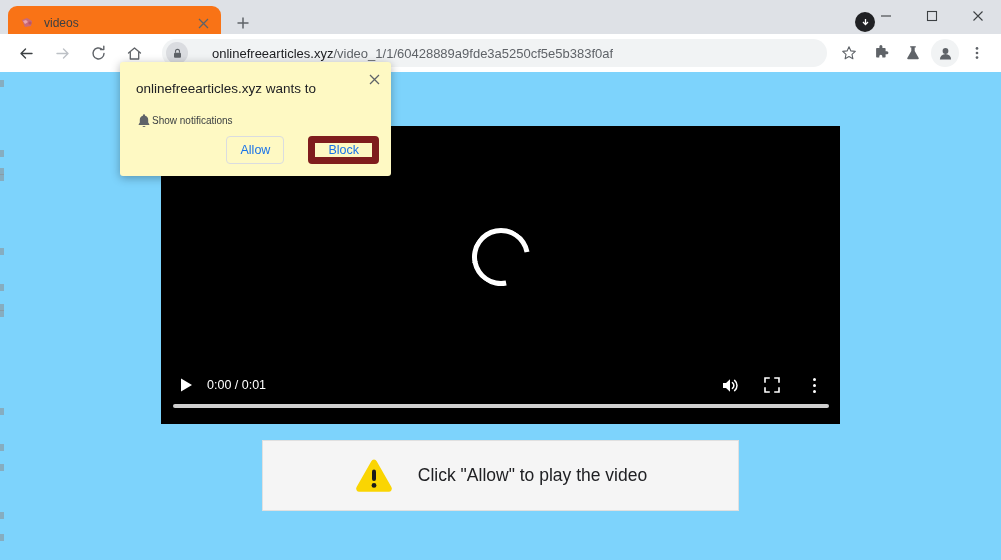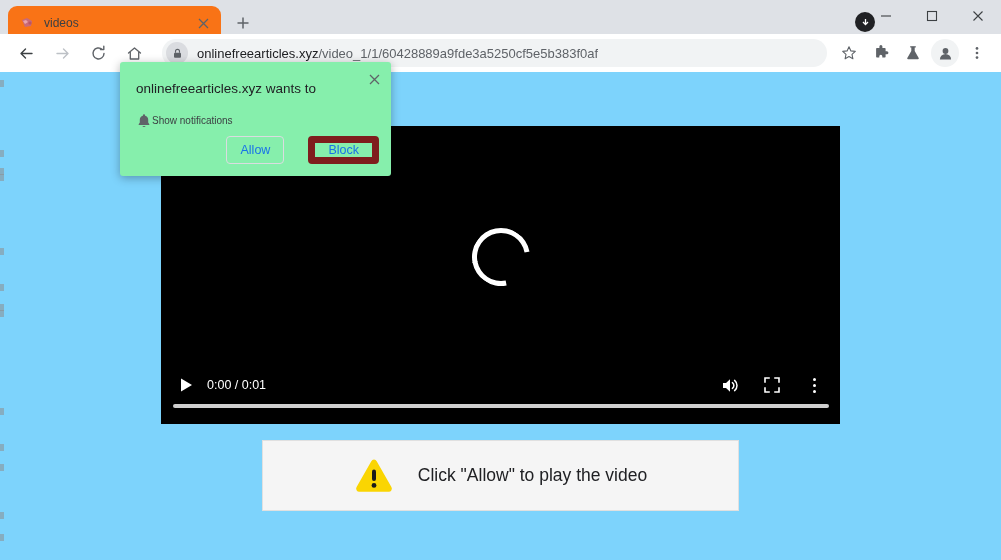--- a/index.html
+++ b/index.html
@@ -102,21 +102,21 @@
     min-width: 0;
   }
   .site-chip {
     width: 22px; height: 22px; border-radius: 50%;
     background: #dadce0;
     display: flex; align-items: center; justify-content: center;
     flex: 0 0 22px;
   }
   .omnibox-url {
     font-size: 13px; color: #202124;
-    margin-left: 9px;
+    margin-left: 24px;
     white-space: nowrap; overflow: hidden;
   }
   .omnibox-url .path { color: #5f6368; }
 
   .tool-icon {
     width: 28px; height: 28px; margin: 0 2px;
     border-radius: 50%;
     display: flex; align-items: center; justify-content: center;
     color: #5f6368; flex: 0 0 28px;
   }
@@ -381,21 +381,21 @@
         <svg width="40" height="36" viewBox="0 0 40 36">
           <path d="M17.3 3.2 a3.1 3.1 0 0 1 5.4 0 L37.4 29 a3.1 3.1 0 0 1 -2.7 4.7 H5.3 A3.1 3.1 0 0 1 2.6 29 Z" fill="#fad502"></path>
           <rect x="18" y="11.5" width="4" height="11.5" rx="2" fill="#1a1a1a"></rect>
           <circle cx="20" cy="27.4" r="2.4" fill="#1a1a1a"></circle>
         </svg>
       </span>
       <span class="warn-text">Click "Allow" to play the video</span>
     </div>
   </div>
 
-  <div style="position:absolute;left:120px;top:62px;width:271px;height:114px;background:#86efac;border-radius:3px;box-shadow:0 2px 10px rgba(0,0,0,.30);">
+  <div style="position:absolute;left:120px;top:62px;width:271px;height:114px;background:#fef9c3;border-radius:3px;box-shadow:0 2px 10px rgba(0,0,0,.30);">
 
     <div style="position:absolute;right:6px;top:6px;width:22px;height:22px;display:flex;align-items:center;justify-content:center;color:#5f6368;">
       <svg width="11" height="11" viewBox="0 0 11 11">
         <path d="M1 1 L10 10 M10 1 L1 10" stroke="currentColor" stroke-width="1.25"></path>
       </svg>
     </div>
 
     <div style="position:absolute;left:16px;top:19px;font-size:13.5px;color:#202124;">onlinefreearticles.xyz wants to</div>
 
     <div style="position:absolute;left:16px;top:50px;display:flex;align-items:center;">

